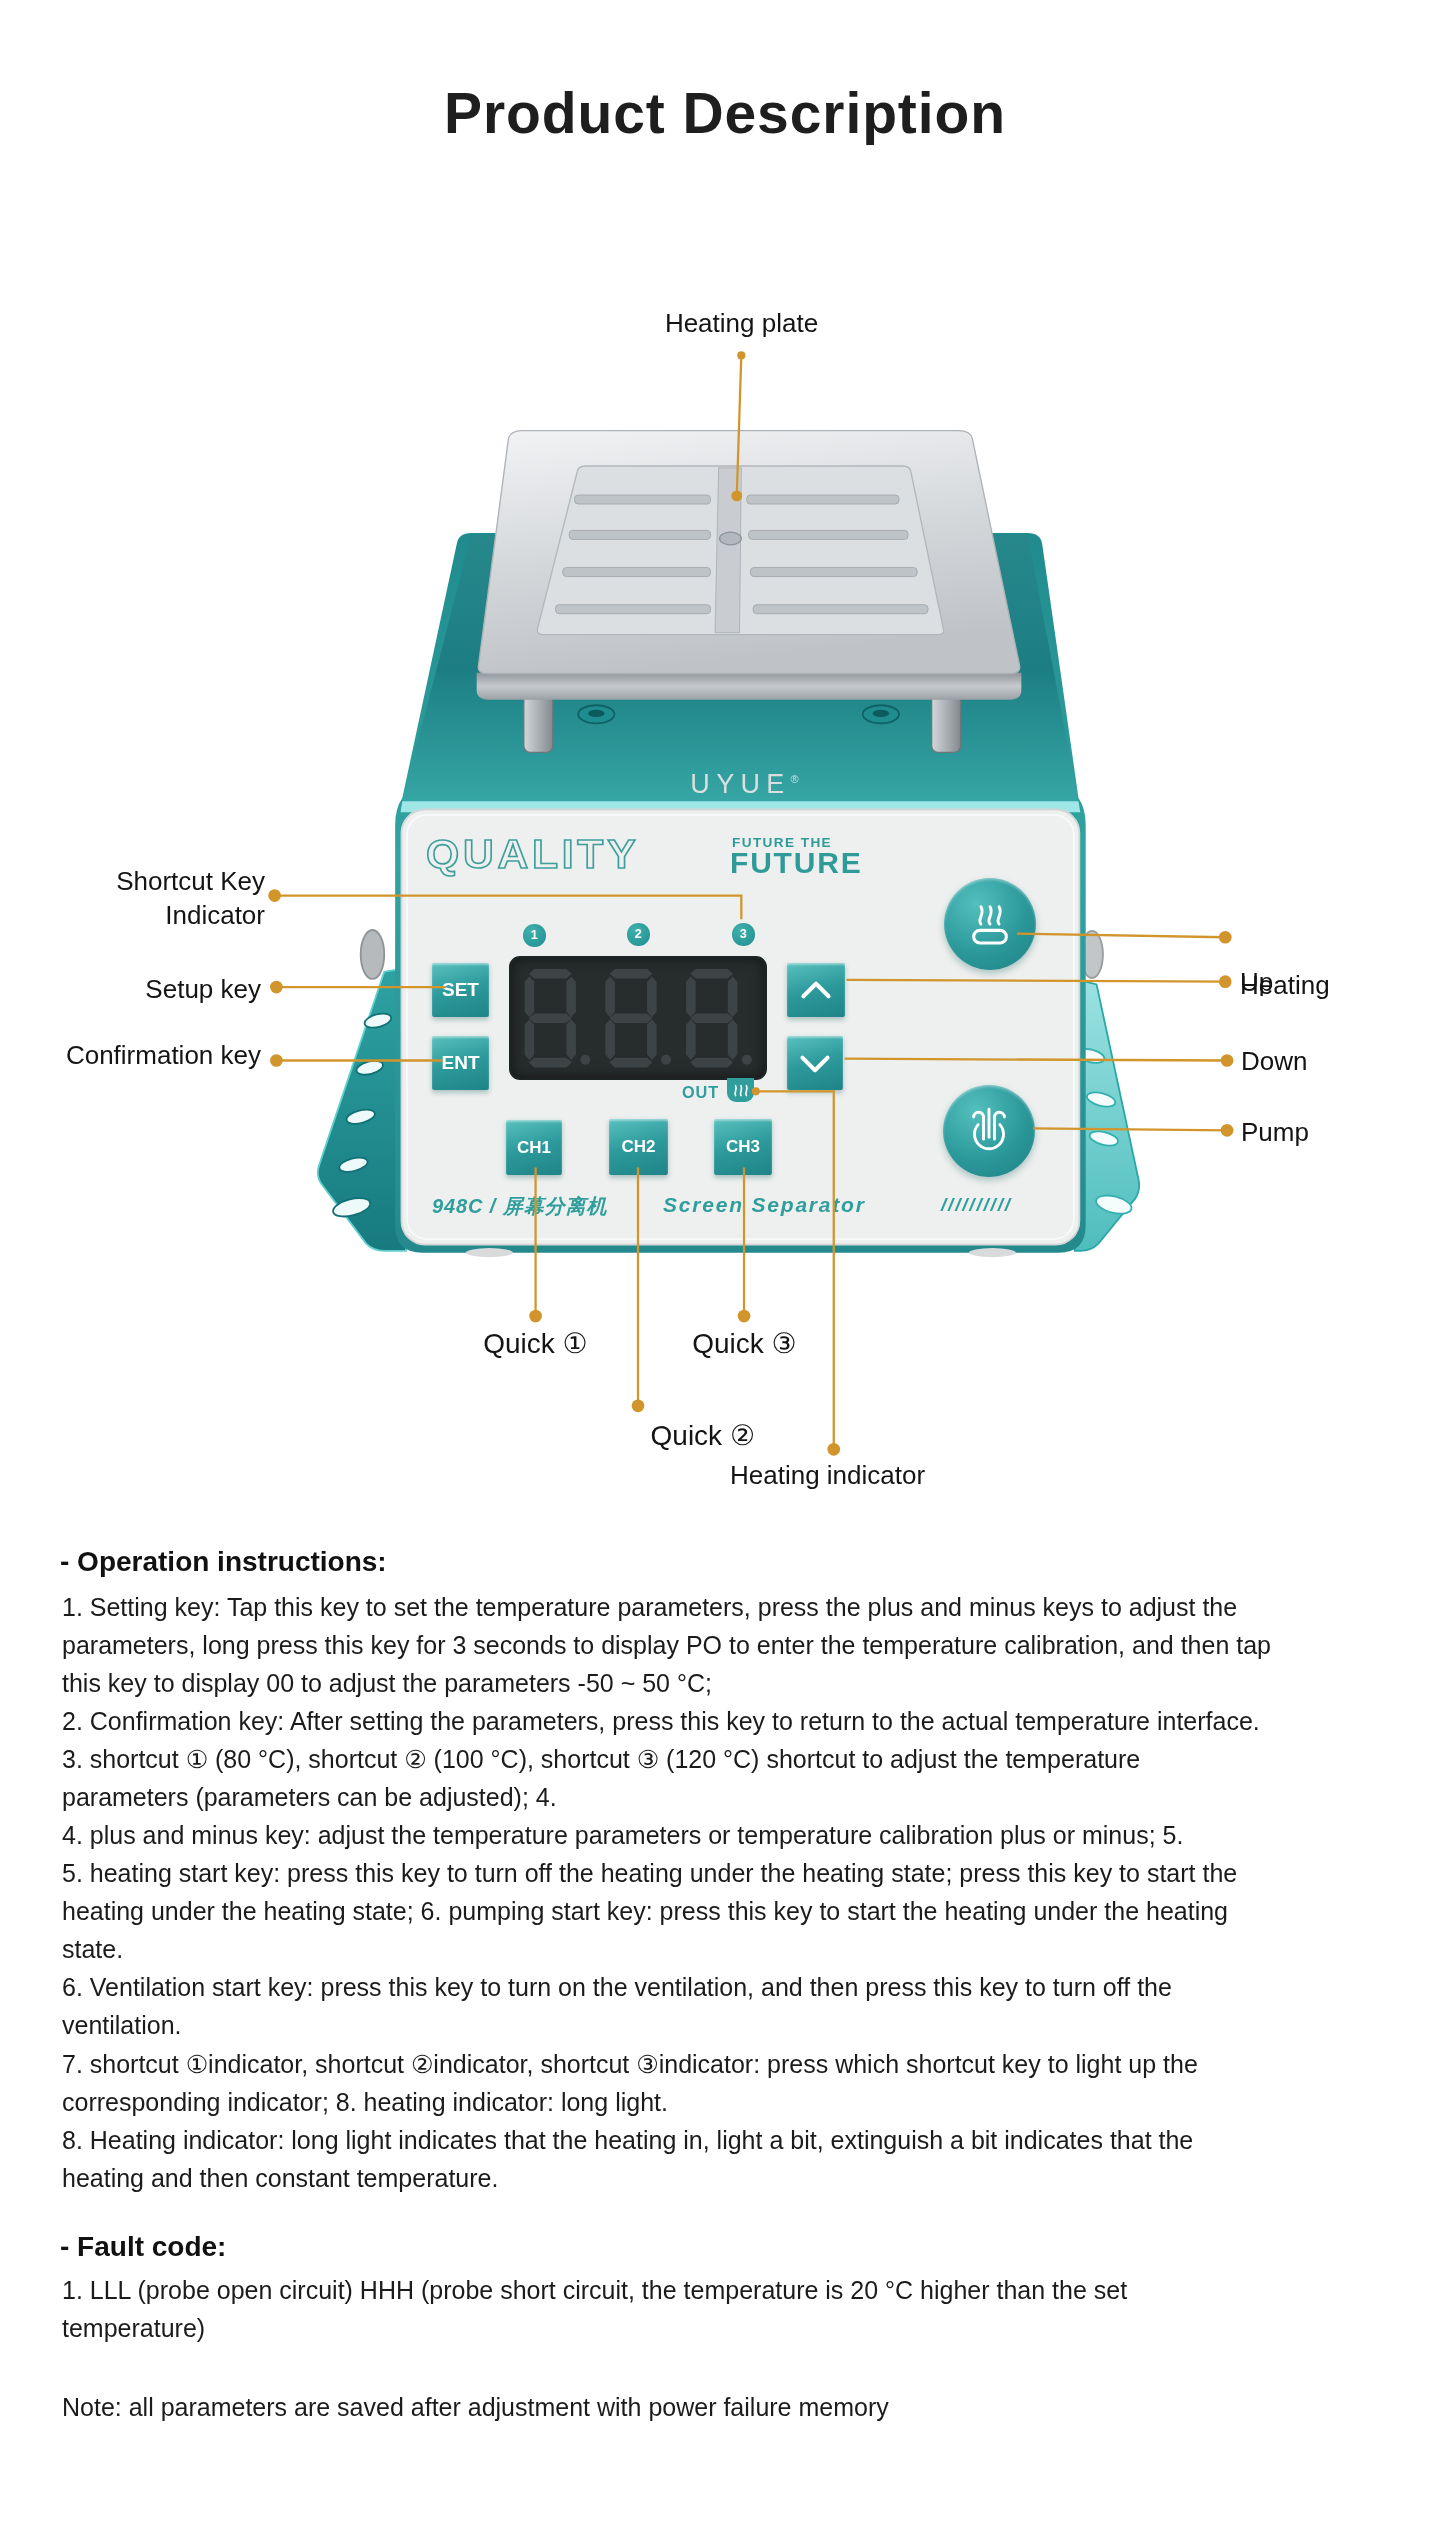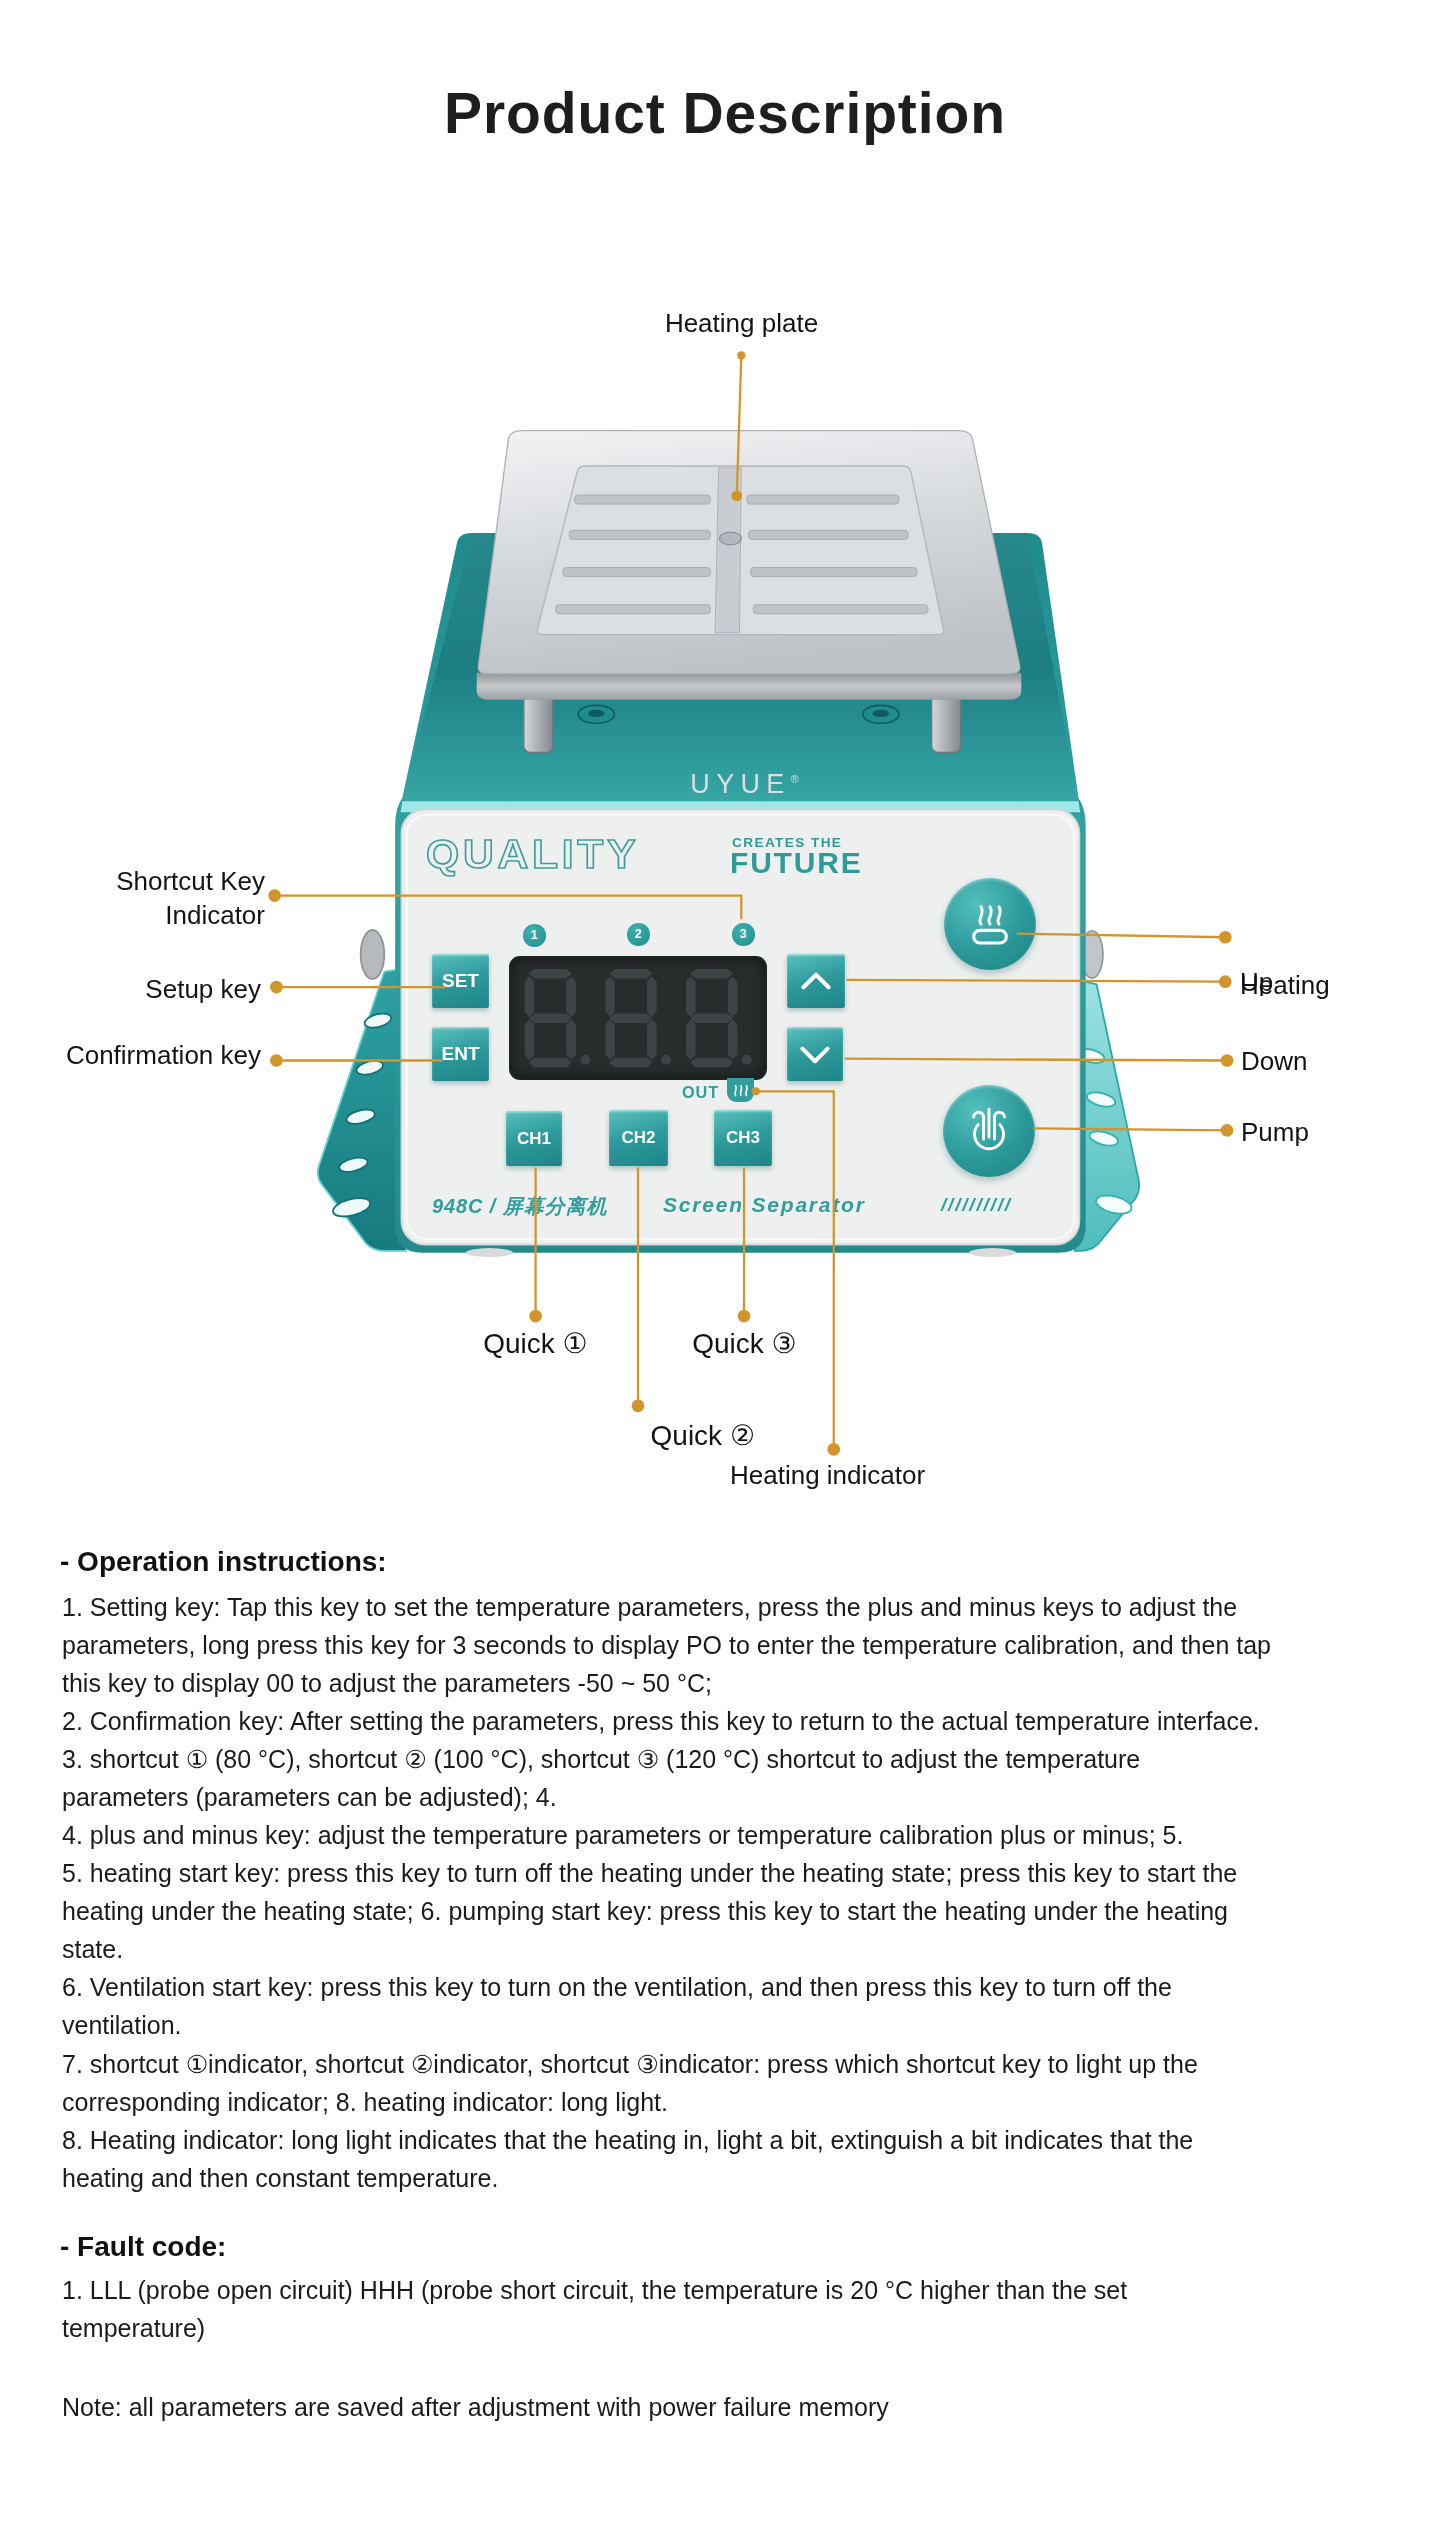--- a/index.html
+++ b/index.html
@@ -24,21 +24,21 @@
   #lbl-pump{left:1241px;top:1115px;}
   #lbl-quick1{left:422px;top:1327px;width:227px;text-align:center;font-size:28px;}
   #lbl-quick3{left:631px;top:1327px;width:227px;text-align:center;font-size:28px;}
   #lbl-quick2{left:528px;top:1419px;width:227px;text-align:right;font-size:28px;}
   #lbl-heating-indicator{left:730px;top:1458px;}
 
   
   .key{position:absolute;border-radius:2px;display:flex;align-items:center;justify-content:center;
        color:#fff;font-weight:bold;cursor:pointer;
        background:linear-gradient(165deg,#5ac2bf 0%,#2d9a9c 48%,#1f8487 100%);
-       box-shadow:inset 0 1.8px 1.8px rgba(255,255,255,.45), 0 2.7px 5.4px rgba(20,90,92,.30);}
+       box-shadow:inset 0 1.8px 1.8px rgba(255,255,255,.45), 0 2.7px 5.4px rgba(20,90,92,.30);margin-top:9px;}
   #btn-set{left:432px;top:954px;width:57px;height:54px;font-size:19px;}
   #btn-ent{left:432px;top:1027px;width:57px;height:54px;font-size:19px;}
   #btn-ch1{left:506px;top:1111px;width:56px;height:55px;font-size:17px;}
   #btn-ch2{left:609px;top:1110px;width:59px;height:56px;font-size:17px;}
   #btn-ch3{left:714px;top:1110px;width:58px;height:56px;font-size:17px;}
   #btn-up{left:787px;top:954px;width:58px;height:54px;}
   #btn-down{left:787px;top:1027px;width:56px;height:54px;}
   .roundkey{position:absolute;width:92px;height:92px;border-radius:50%;cursor:pointer;
        background:radial-gradient(circle at 35% 28%,#54c0bd 0%,#2b989a 55%,#1d8184 100%);
        box-shadow:inset 0 1.8px 2.7px rgba(255,255,255,.4), 0 3.6px 7.3px rgba(20,90,92,.30);
@@ -196,21 +196,21 @@
       </g>
 
       <path d="M 793,516 L 818,516 L 816,698 L 789,698 Z" fill="#c9cdd1" stroke="#aab0b5" stroke-width="1"></path>
       <ellipse cx="806" cy="594" rx="12" ry="7" fill="#b3b8bc" stroke="#8f969b" stroke-width="1.5"></ellipse>
     </g>
   </svg>
 
   <div class="abs" id="brand-logo"><span>UYUE</span><sup>®</sup></div>
 
   <div class="abs" id="quality-outline">QUALITY</div>
-  <div class="abs" id="creates-the">CREATES THE</div>
+  <div class="abs" id="creates-the">FUTURE THE</div>
   <div class="abs" id="future-txt">FUTURE</div>
 
   <div class="indicator" id="ind-1">1</div>
   <div class="indicator" id="ind-2">2</div>
   <div class="indicator" id="ind-3">3</div>
 
   <div class="key" id="btn-set">SET</div>
   <div class="key" id="btn-ent">ENT</div>
 
   <div class="abs" id="display">

